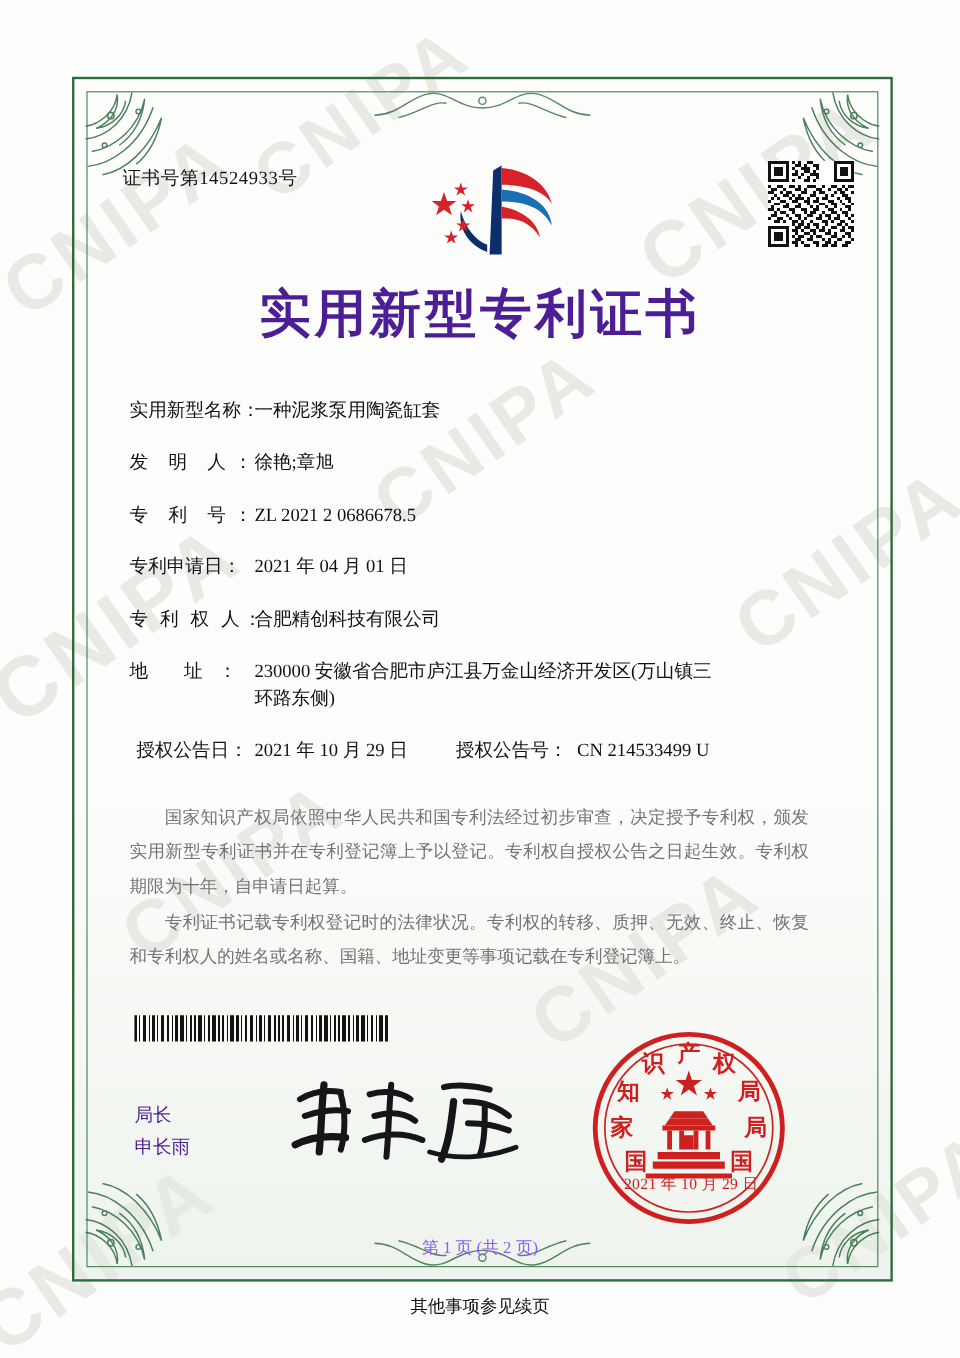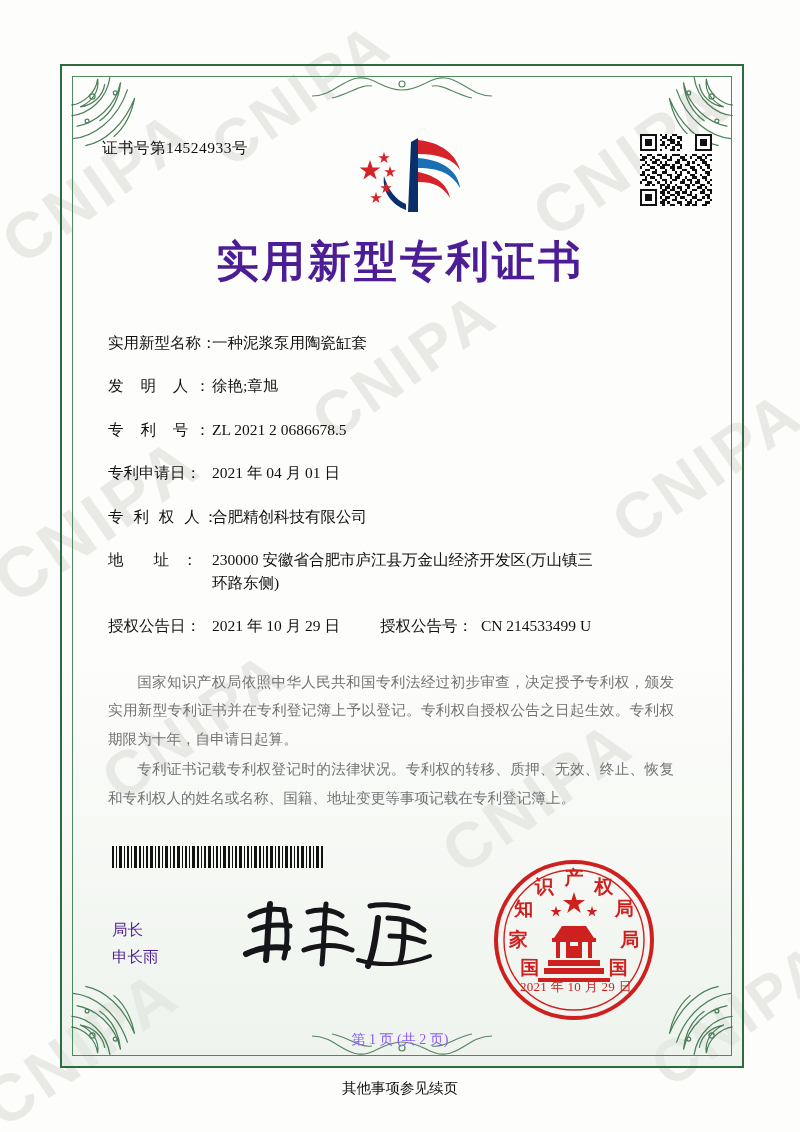--- a/index.html
+++ b/index.html
@@ -154,20 +154,21 @@
   .f-label.sp2 { letter-spacing: 13px; }
   .f-label.sp3 { letter-spacing: 3px; }
   .f-value { flex: 1 1 auto; }
   .f-value .indent2 { display:block; }
 
   .two-col {
     display: flex;
     align-items: flex-start;
     margin-bottom: 20px;
     line-height: 1.45;
+    text-align: center;
   }
   .two-col .c2-label { white-space: nowrap; margin-left: 40px; }
 
   .paras {
     position: absolute;
     left: 108px;
     top: 668px;
     width: 566px;
     font-size: 14.6px;
     line-height: 1.95;

